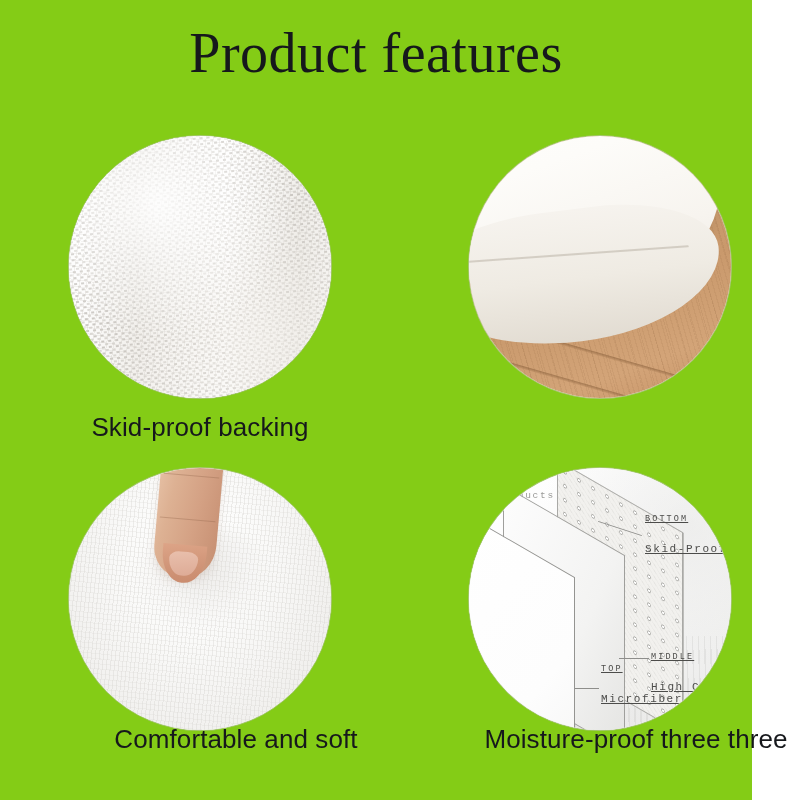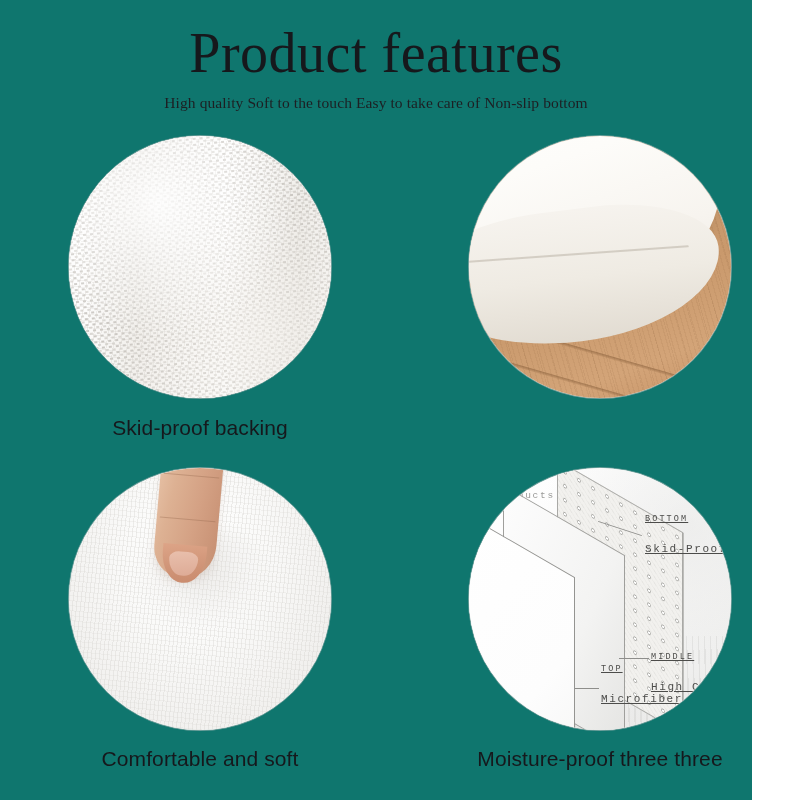--- a/index.html
+++ b/index.html
@@ -12,21 +12,21 @@
     height: 800px;
     overflow: hidden;
     font-family: "Liberation Sans", sans-serif;
     position: relative;
   }
 
   .page {
     width: 752px;
     height: 800px;
     position: relative;
-    background: #0f766e;
+    background: #84cc16;
   }
 
   
   .header {
     padding-top: 22px;
     text-align: center;
   }
   .title {
     font-family: "Liberation Serif", "DejaVu Serif", serif;
     font-size: 56px;
@@ -78,27 +78,27 @@
     background: #ffffff;
     box-shadow: 0 0 0 1px rgba(195,195,195,0.55);
   }
   .caption {
     position: absolute;
     left: 0;
     top: 281px;
     width: 400px;
     text-align: center;
     font-family: "Liberation Sans", sans-serif;
-    font-size: 21px;
+    font-size: 26px;
     line-height: 27px;
     color: #16181c;
     letter-spacing: 0.1px;
   }
   .row-2 .circle-wrap { top: 2px; }
-  .row-2 .caption { top: 279px; }
+  .row-2 .caption { top: 260px; padding-left: 36px; }
 
   
   .tex-mesh {
     position: absolute;
     inset: -12px;
     background-color: #f4f2ef;
     background-image:
       radial-gradient(ellipse 2.2px 1.6px at 50% 50%, rgba(188,184,178,0.75) 0 60%, rgba(255,255,255,0) 62%),
       radial-gradient(ellipse 2.2px 1.6px at 50% 50%, rgba(196,192,186,0.6) 0 60%, rgba(255,255,255,0) 62%),
       linear-gradient(96deg, rgba(255,255,255,0.85) 0 12%, rgba(232,229,224,0.25) 30%, rgba(255,255,255,0.9) 58%, rgba(228,225,220,0.3) 82%, rgba(255,255,255,0.8) 100%),
@@ -336,21 +336,20 @@
   .leader.lm { left: 150px; top: 190px; width: 30px; }
   .leader.lt { left: 106px; top: 220px; width: 24px; }
 </style>
 </head>
 <body>
 
 <div class="page">
 
   <div class="header">
     <div class="title">Product features</div>
-    <div class="subtitle">High quality Soft to the touch Easy to take care of Non-slip bottom</div>
   </div>
 
   <div class="grid">
 
     <div class="row row-1">
 
       <div class="cell">
         <div class="circle-wrap">
           <div class="circle">
             <div class="tex-mesh"></div>

